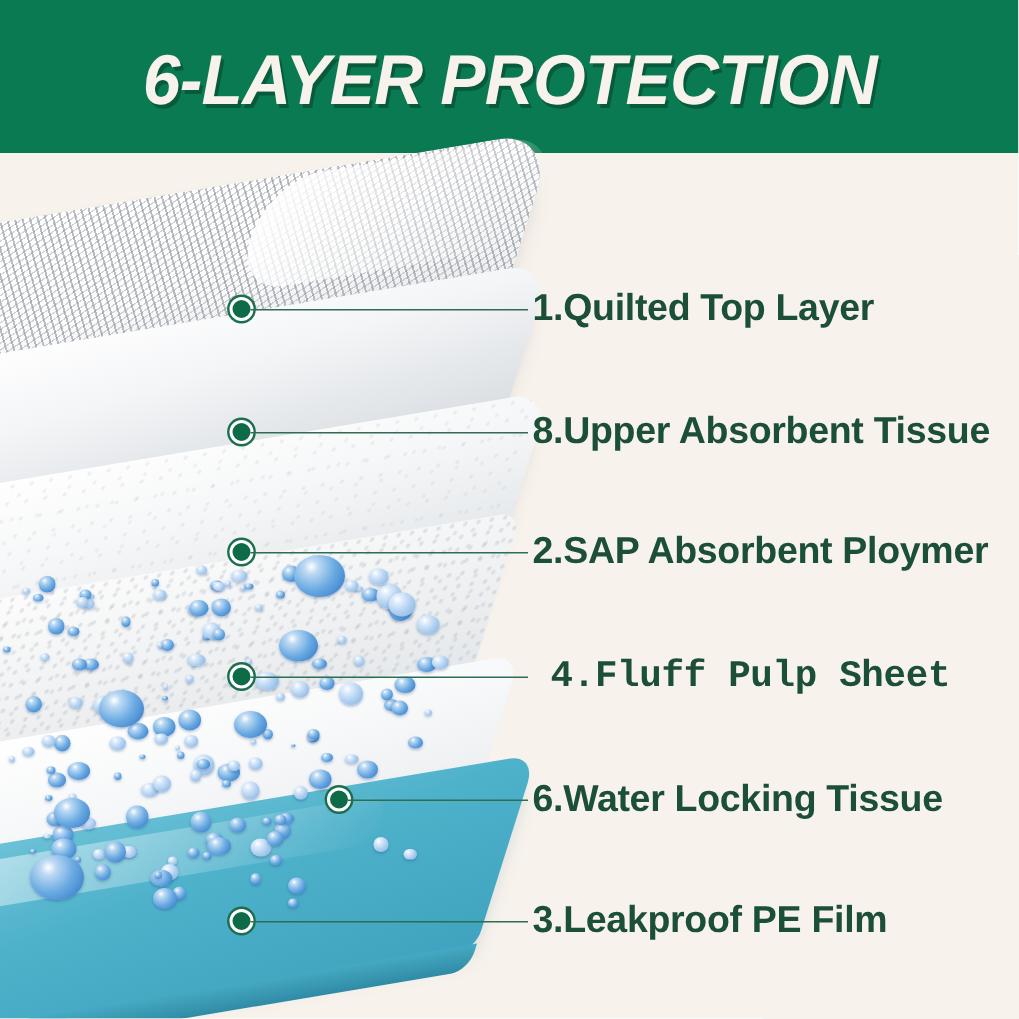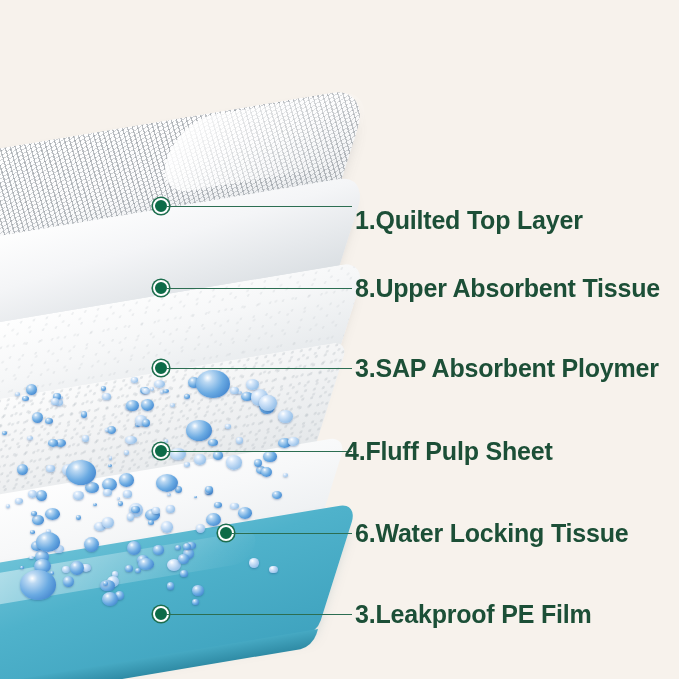--- a/index.html
+++ b/index.html
@@ -272,20 +272,23 @@
     white-space: nowrap;
     transform: translateY(-50%);
     letter-spacing: -0.2px;
   }
 </style>
 </head>
 <body>
 
 <div id="page">
 
+  <div id="header-band">
+    <div id="header-title">6-LAYER PROTECTION</div>
+  </div>
 
   <div id="stage">
 
     <div class="sheet" id="layer1">
       <div class="face"></div>
       <div class="curve-shade"></div>
       <div class="tip-gloss"></div>
     </div>
 
     <div class="sheet" id="layer2">
@@ -471,36 +474,36 @@
         <div class="droplet" style="width: 24px; height: 19.68px; left: 36px; top: 430px;"></div>
         <div class="droplet" style="width: 36px; height: 29.52px; left: 20px; top: 468px;"></div>
         <div class="droplet" style="width: 22px; height: 18.04px; left: 156px; top: 372px;"></div>
       </div>
   </div>
 
   <div id="callout-layer">
       <div class="callout" style="left: 153px; top: 206px;">
         <div class="dot"></div>
         <div class="leader" style="width: 185px;"></div>
-        <div class="callout-label" style="left: 202px; top: 0px; margin-top: 14px;">1.Quilted Top Layer</div>
+        <div class="callout-label" style="left: 202px; top: 0px;">1.Quilted Top Layer</div>
       </div>
       <div class="callout" style="left: 153px; top: 288px;">
         <div class="dot"></div>
         <div class="leader" style="width: 185px;"></div>
         <div class="callout-label" style="left: 202px; top: 0px;">8.Upper Absorbent Tissue</div>
       </div>
       <div class="callout" style="left: 153px; top: 368px;">
         <div class="dot"></div>
         <div class="leader" style="width: 185px;"></div>
-        <div class="callout-label" style="left: 202px; top: 0px;">3.SAP Absorbent Ploymer</div>
+        <div class="callout-label" style="left: 202px; top: 0px;">2.SAP Absorbent Ploymer</div>
       </div>
       <div class="callout" style="left: 153px; top: 451px;">
         <div class="dot"></div>
         <div class="leader" style="width: 185px;"></div>
-        <div class="callout-label" style="left: 192px; top: 0px;">4.Fluff Pulp Sheet</div>
+        <div class="callout-label" style="left: 214px; top: 0px; font-family: Liberation Mono, monospace;">4.Fluff Pulp Sheet</div>
       </div>
       <div class="callout" style="left: 218px; top: 533px;">
         <div class="dot"></div>
         <div class="leader" style="width: 120px;"></div>
         <div class="callout-label" style="left: 137px; top: 0px;">6.Water Locking Tissue</div>
       </div>
       <div class="callout" style="left: 153px; top: 614px;">
         <div class="dot"></div>
         <div class="leader" style="width: 185px;"></div>
         <div class="callout-label" style="left: 202px; top: 0px;">3.Leakproof PE Film</div>

